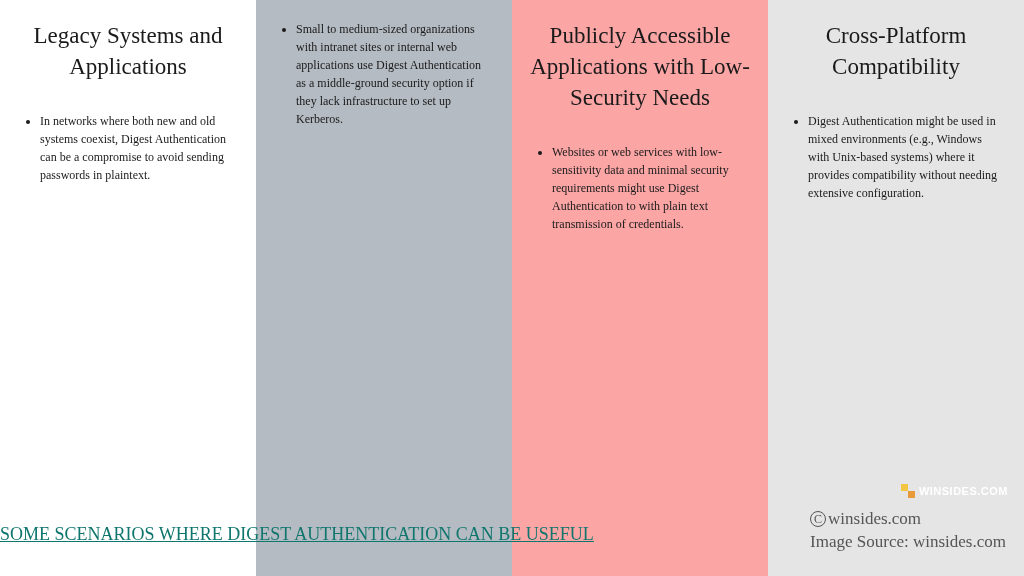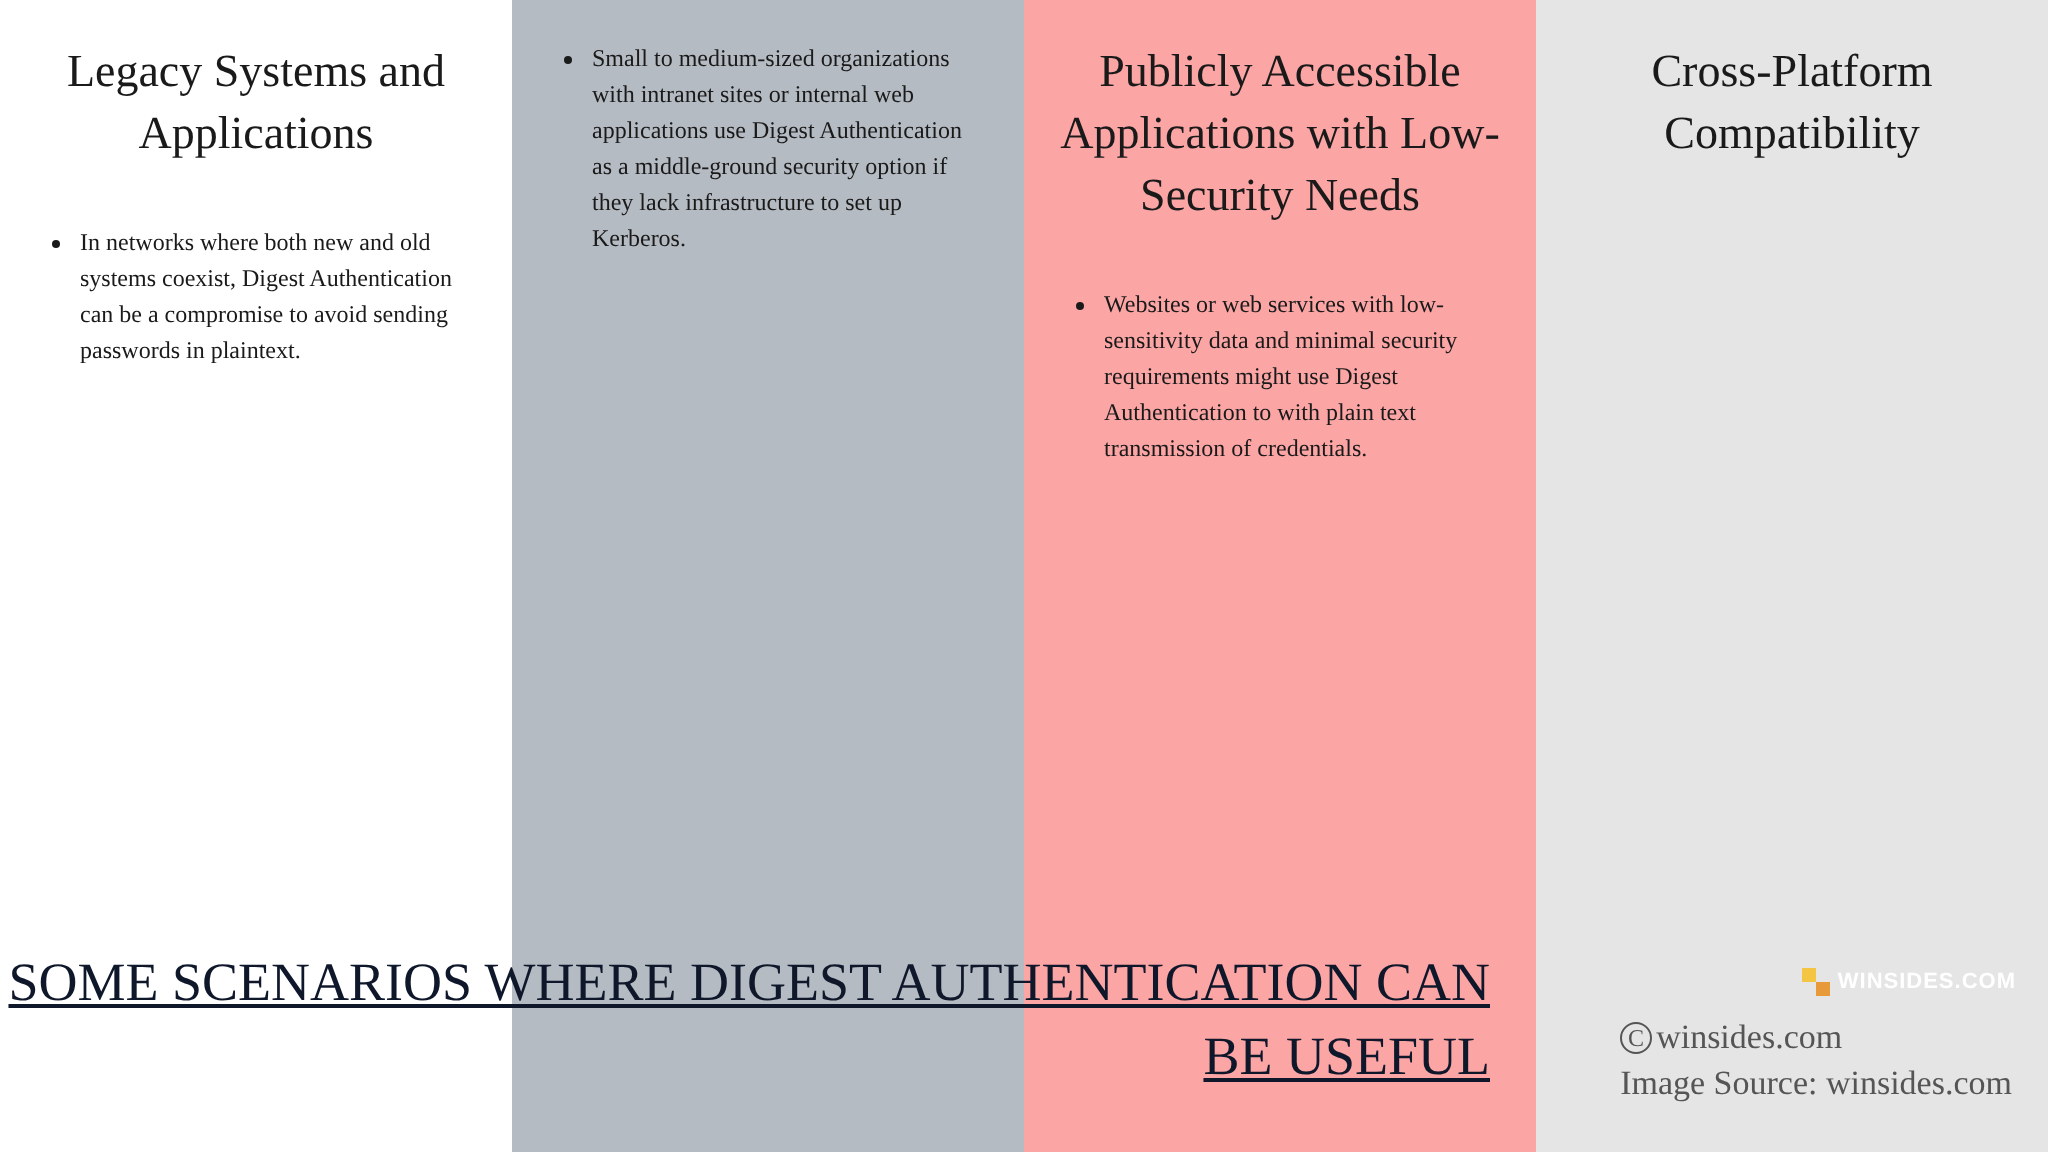--- a/index.html
+++ b/index.html
@@ -56,24 +56,24 @@
       padding-left: 22px;
     }
     .col-body li {
       padding-right: 4px;
     }
     .footer-title {
       position: absolute;
       bottom: 30px;
       left: 0;
       width: 745px;
-      text-align: right;
-      font-size: 27px;
+      text-align: left;
+      font-size: 18px;
       text-decoration: underline;
-      color: #0f172a;
+      color: #0f766e;
       line-height: 1.35;
     }
     .attribution {
       position: absolute;
       right: 18px;
       bottom: 22px;
       font-size: 17px;
       color: #555;
       text-align: left;
       line-height: 1.35;
@@ -148,20 +148,25 @@
   <div class="column">
     <h2 class="col-title">Publicly Accessible Applications with Low-Security Needs</h2>
     <div class="col-body">
       <ul>
           <li>Websites or web services with low-sensitivity data and minimal security requirements might use Digest Authentication to with plain text transmission of credentials.</li>
         </ul>
     </div>
   </div>
   <div class="column">
     <h2 class="col-title">Cross-Platform Compatibility</h2>
+    <div class="col-body">
+      <ul>
+          <li>Digest Authentication might be used in mixed environments (e.g., Windows with Unix-based systems) where it provides compatibility without needing extensive configuration.</li>
+        </ul>
+    </div>
   </div>
 </div>
 
 <div class="footer-title">SOME SCENARIOS WHERE DIGEST AUTHENTICATION CAN BE USEFUL</div>
 
 <div class="badge">
   <span class="badge-icon"></span>
   <span>WINSIDES.COM</span>
 </div>
 

